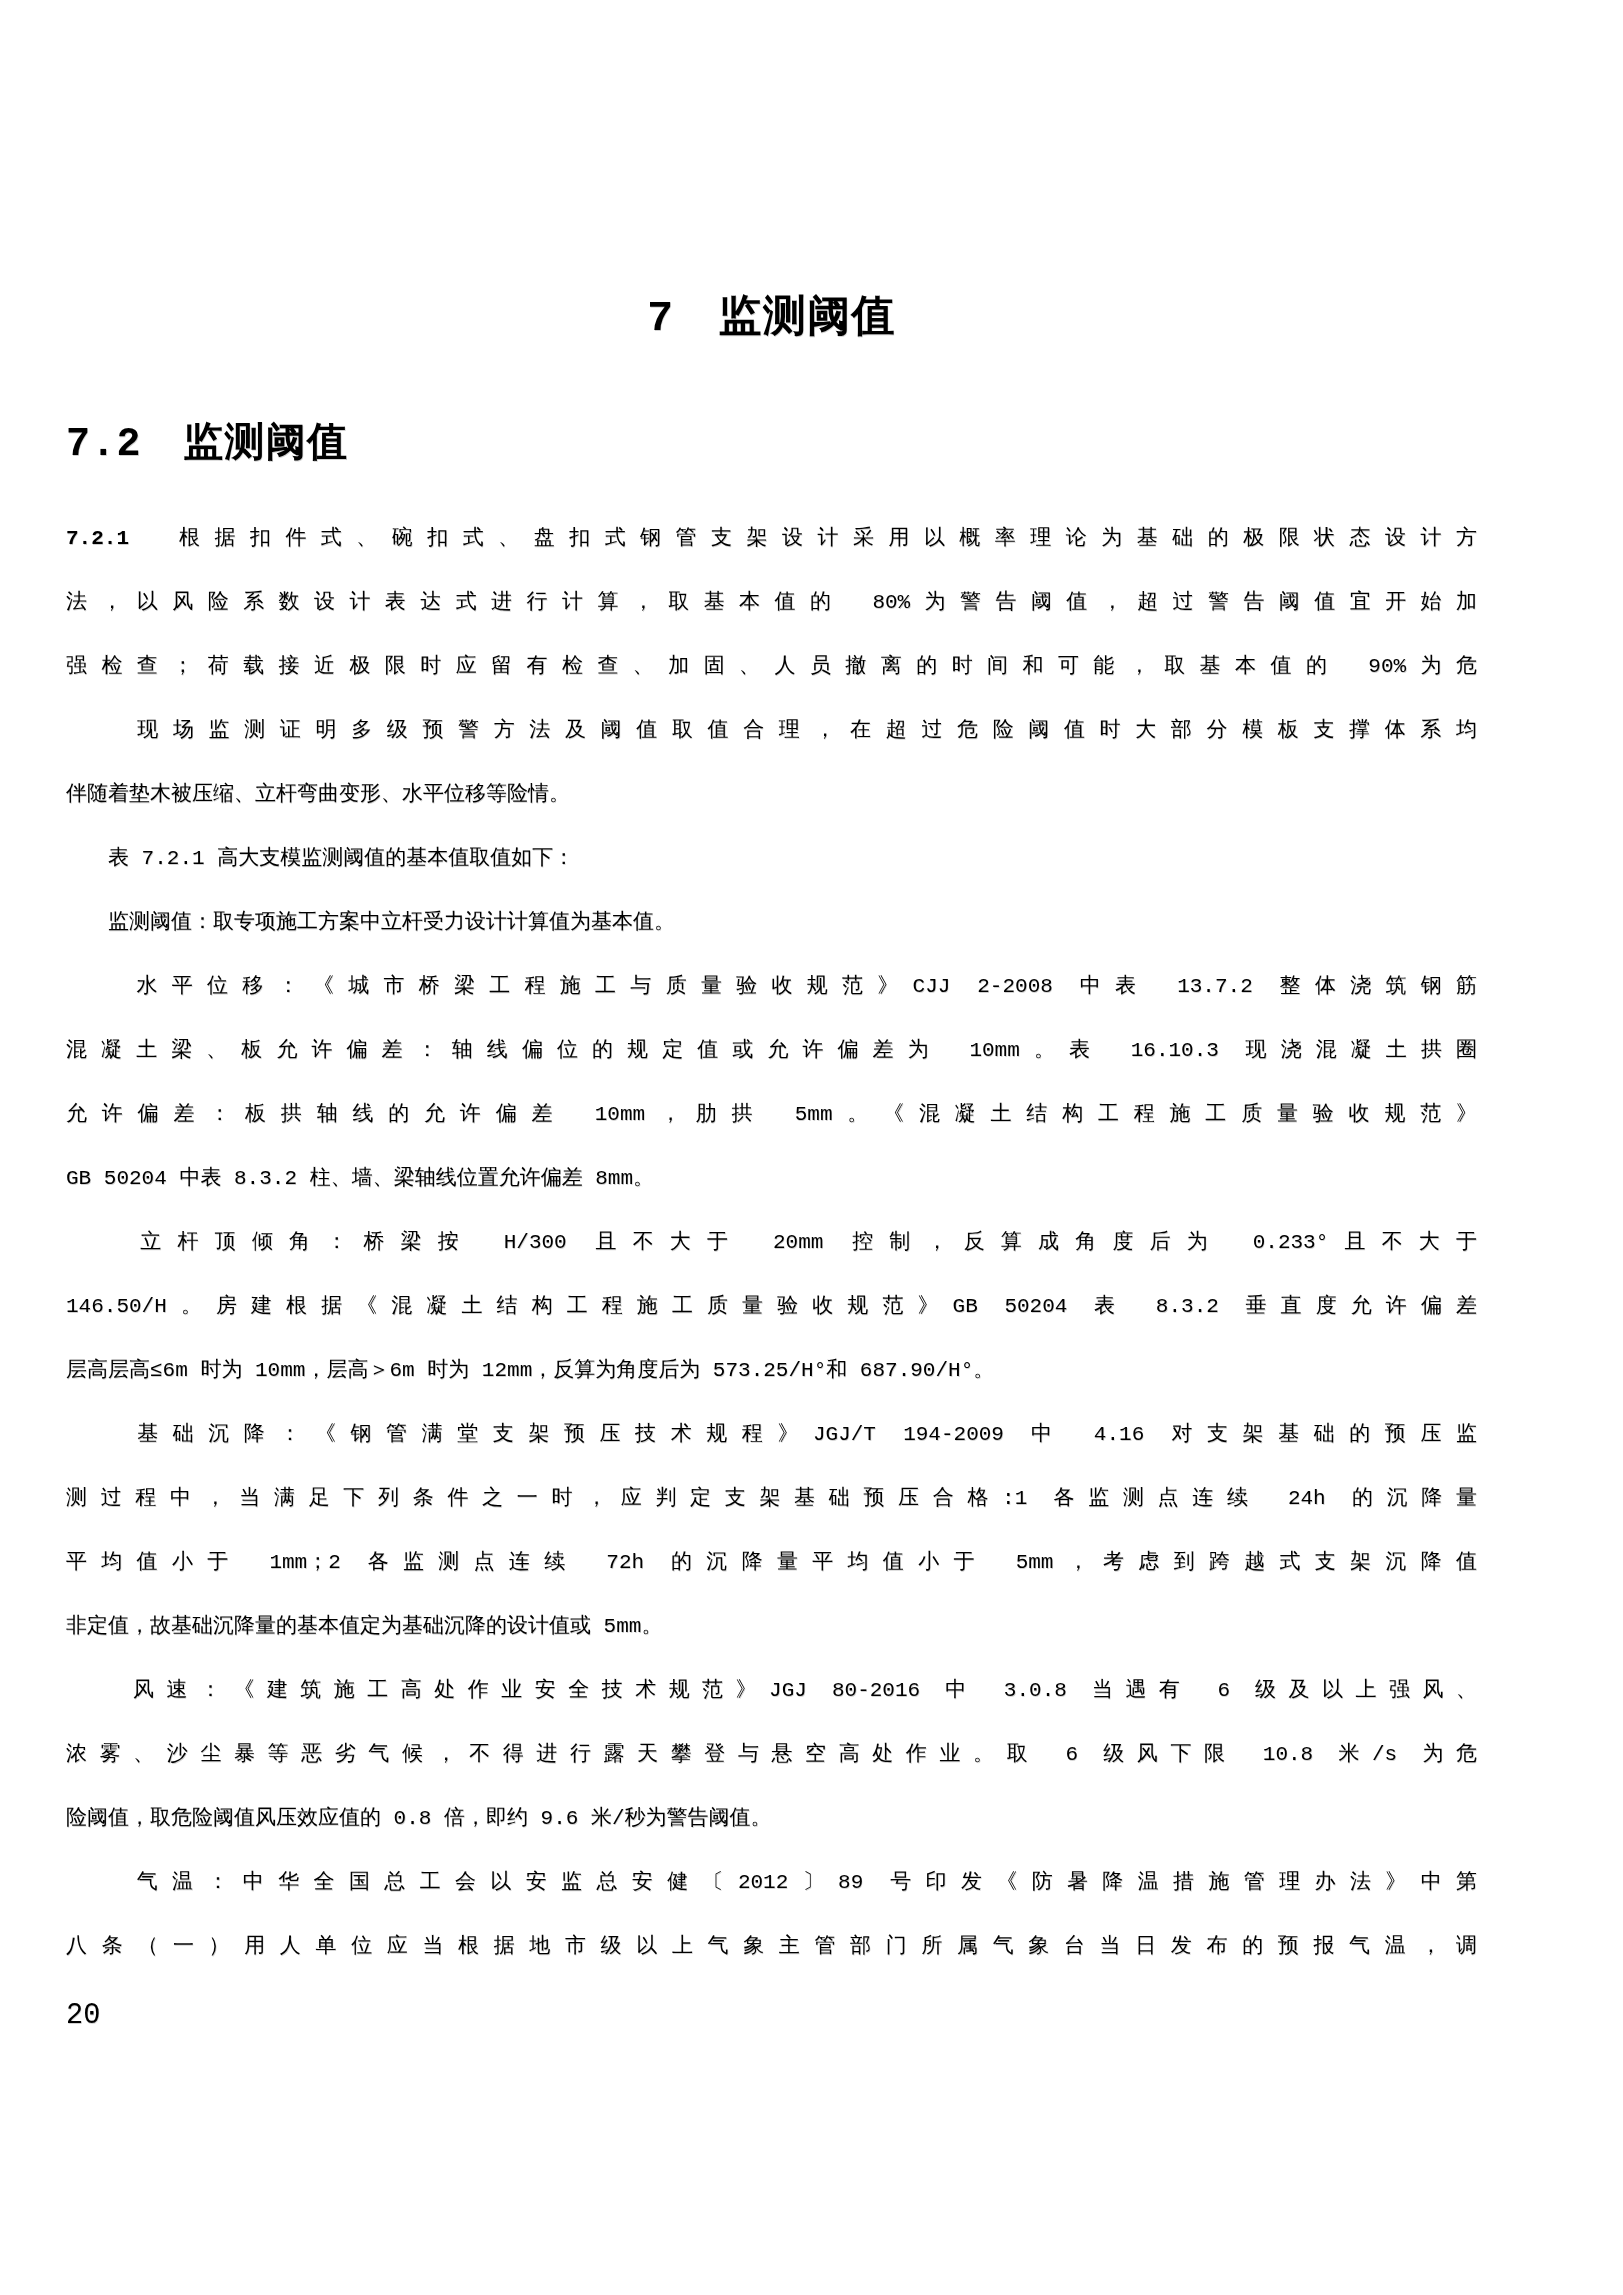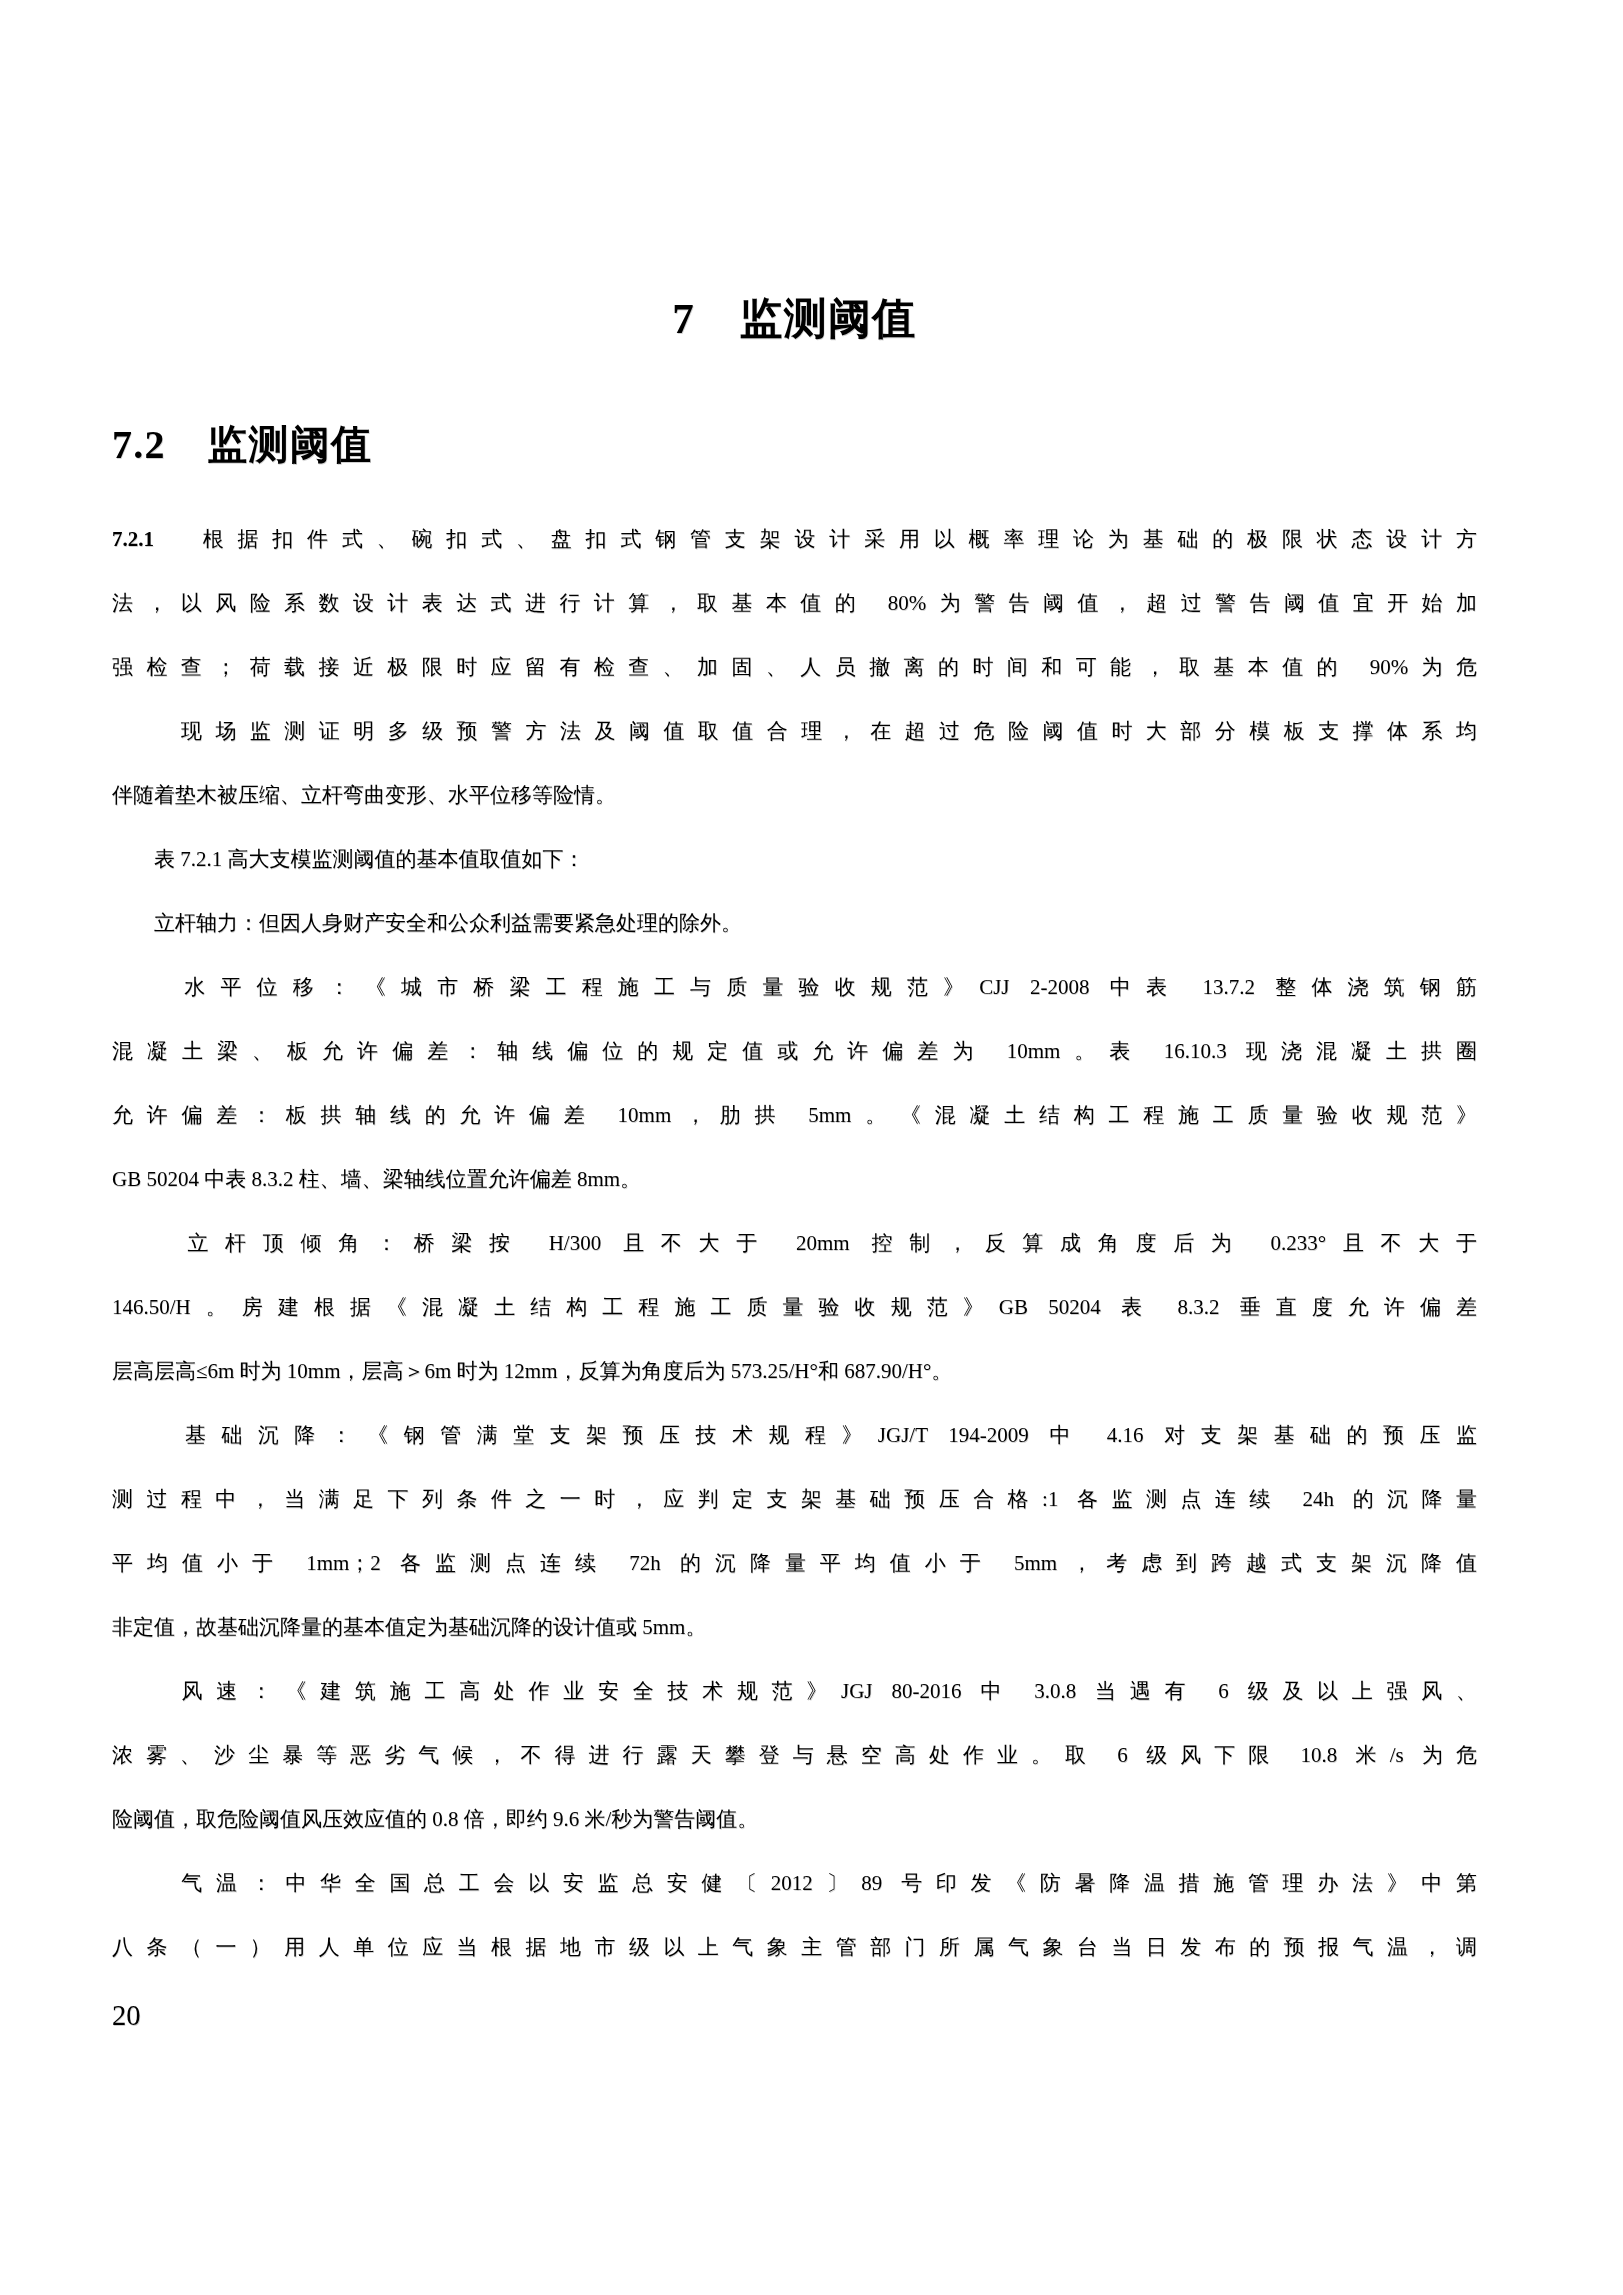--- a/index.html
+++ b/index.html
@@ -7,22 +7,22 @@
     padding: 0;
     background: #ffffff;
   }
   .page {
     position: relative;
     width: 1624px;
     height: 2295px;
     box-sizing: border-box;
     background: #ffffff;
     color: #000000;
-    font-family: Liberation Serif, serif;
-    padding: 297px 147px 0 112px;
+    font-family: Liberation Mono, monospace;
+    padding: 297px 147px 0 66px;
     overflow: hidden;
   }
   .chapter-title {
     margin: 0;
     font-size: 43px;
     line-height: 43px;
     font-weight: bold;
     text-align: center;
     letter-spacing: 1.3px;
     text-shadow: 0.6px 1.3px 0 rgba(0,0,0,0.18);
@@ -81,21 +81,21 @@
         <div class="line">强检查；荷载接近极限时应留有检查、加固、人员撤离的时间和可能，取基本值的 90%为危</div>
       </div>
       <div class="para">
         <div class="line">　　现场监测证明多级预警方法及阈值取值合理，在超过危险阈值时大部分模板支撑体系均</div>
         <div class="line end">伴随着垫木被压缩、立杆弯曲变形、水平位移等险情。</div>
       </div>
       <div class="para">
         <div class="line end">　　表 7.2.1 高大支模监测阈值的基本值取值如下：</div>
       </div>
       <div class="para">
-        <div class="line end">　　立杆轴力：但因人身财产安全和公众利益需要紧急处理的除外。</div>
+        <div class="line end">　　监测阈值：取专项施工方案中立杆受力设计计算值为基本值。</div>
       </div>
       <div class="para">
         <div class="line">　　水平位移：《城市桥梁工程施工与质量验收规范》CJJ 2-2008 中表 13.7.2 整体浇筑钢筋</div>
         <div class="line">混凝土梁、板允许偏差：轴线偏位的规定值或允许偏差为 10mm。表 16.10.3 现浇混凝土拱圈</div>
         <div class="line">允许偏差：板拱轴线的允许偏差 10mm，肋拱 5mm。《混凝土结构工程施工质量验收规范》</div>
         <div class="line end">GB 50204 中表 8.3.2 柱、墙、梁轴线位置允许偏差 8mm。</div>
       </div>
       <div class="para">
         <div class="line">　　立杆顶倾角：桥梁按 H/300 且不大于 20mm 控制，反算成角度后为 0.233°且不大于</div>
         <div class="line">146.50/H。房建根据《混凝土结构工程施工质量验收规范》GB 50204 表 8.3.2 垂直度允许偏差</div>

